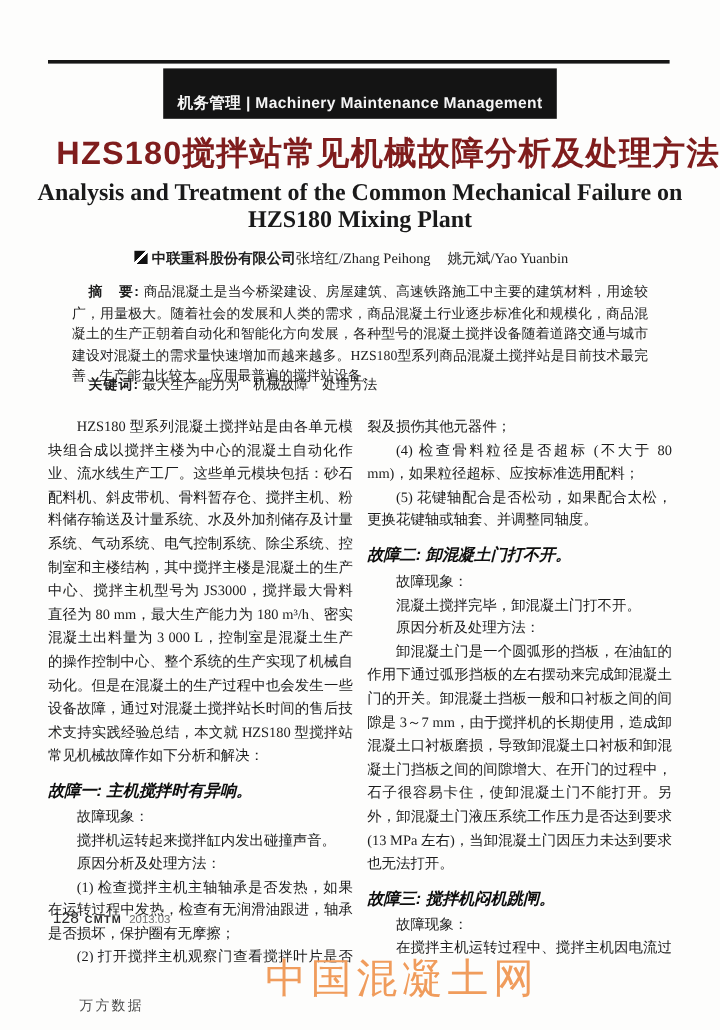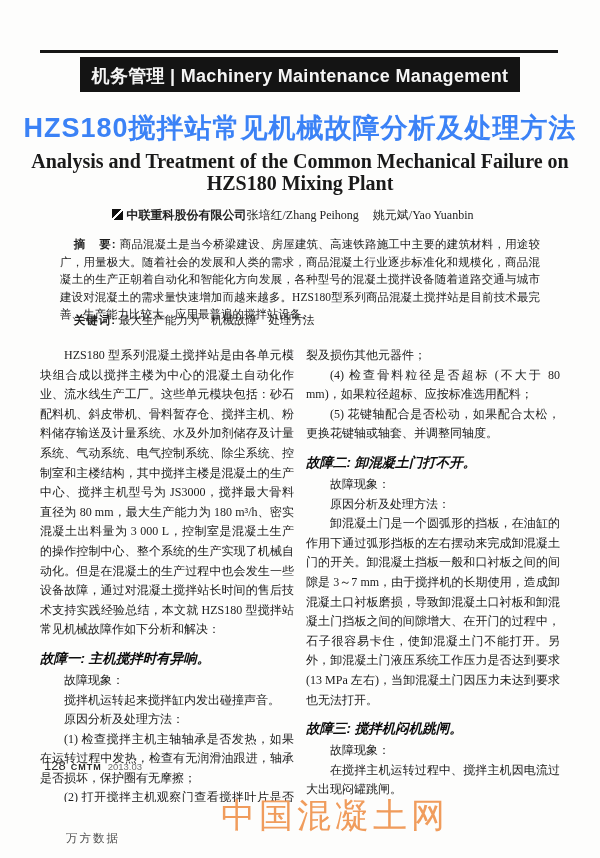--- a/index.html
+++ b/index.html
@@ -8,27 +8,27 @@
     background:#fdfdfc;color:#1c1c1c;overflow:hidden;
     font-family:"Liberation Serif", serif;
   }
   
   .top-rule{position:absolute;left:40px;top:50px;width:518px;height:3px;background:#161616;}
   .category-bar{
     position:absolute;left:0;top:57px;width:100%;text-align:center;
   }
   .category-bar .bar-inner{
     display:inline-block;background:#141414;color:#f5f5f5;
-    font-family:"Liberation Sans", sans-serif;font-size:18px;font-weight:bold;
-    padding:7px 12px 4px;letter-spacing:.3px;
+    font-family:"Liberation Sans", sans-serif;font-size:13px;font-weight:bold;
+    padding:20px 12px 4px;letter-spacing:.3px;
   }
   .title-cn{
-    margin:0;position:absolute;left:0;top:110px;width:100%;text-align:center;
+    margin:0;position:absolute;left:0;top:110px;width:100%;text-align:right;
     font-family:"Liberation Sans", sans-serif;font-size:27px;font-weight:bold;
-    letter-spacing:1px;color:#3b82f6;
+    letter-spacing:1px;color:#7f1d1d;
   }
   .title-en{
     position:absolute;left:0;top:150px;width:100%;text-align:center;
     font-family:"Liberation Serif", serif;font-weight:bold;font-size:20px;line-height:22px;color:#1a1a1a;
   }
   .byline{
     position:absolute;left:0;top:207px;width:100%;text-align:center;
     font-size:12px;color:#222;
   }
   .byline .logo{
@@ -107,20 +107,21 @@
       <p class="para">(1) 检查搅拌主机主轴轴承是否发热，如果在运转过程中发热，检查有无润滑油跟进，轴承是否损坏，保护圈有无摩擦；</p>
       <p class="para">(2) 打开搅拌主机观察门查看搅拌叶片是否有断裂，如果有断裂，清理断裂叶片，重新更换叶片；</p>
 
     </div>
     <div class="col">
       <p class="para cont">裂及损伤其他元器件；</p>
       <p class="para">(4) 检查骨料粒径是否超标 (不大于 80 mm)，如果粒径超标、应按标准选用配料；</p>
       <p class="para">(5) 花键轴配合是否松动，如果配合太松，更换花键轴或轴套、并调整同轴度。</p>
       <h2 class="fault">故障二: 卸混凝土门打不开。</h2>
       <p class="para">故障现象：</p>
+      <p class="para">混凝土搅拌完毕，卸混凝土门打不开。</p>
       <p class="para">原因分析及处理方法：</p>
       <p class="para">卸混凝土门是一个圆弧形的挡板，在油缸的作用下通过弧形挡板的左右摆动来完成卸混凝土门的开关。卸混凝土挡板一般和口衬板之间的间隙是 3～7 mm，由于搅拌机的长期使用，造成卸混凝土口衬板磨损，导致卸混凝土口衬板和卸混凝土门挡板之间的间隙增大、在开门的过程中，石子很容易卡住，使卸混凝土门不能打开。另外，卸混凝土门液压系统工作压力是否达到要求 (13 MPa 左右)，当卸混凝土门因压力未达到要求也无法打开。</p>
       <h2 class="fault">故障三: 搅拌机闷机跳闸。</h2>
       <p class="para">故障现象：</p>
       <p class="para">在搅拌主机运转过程中、搅拌主机因电流过大出现闷罐跳闸。</p>
 
     </div>
   </div>
 
   <div class="footer">

